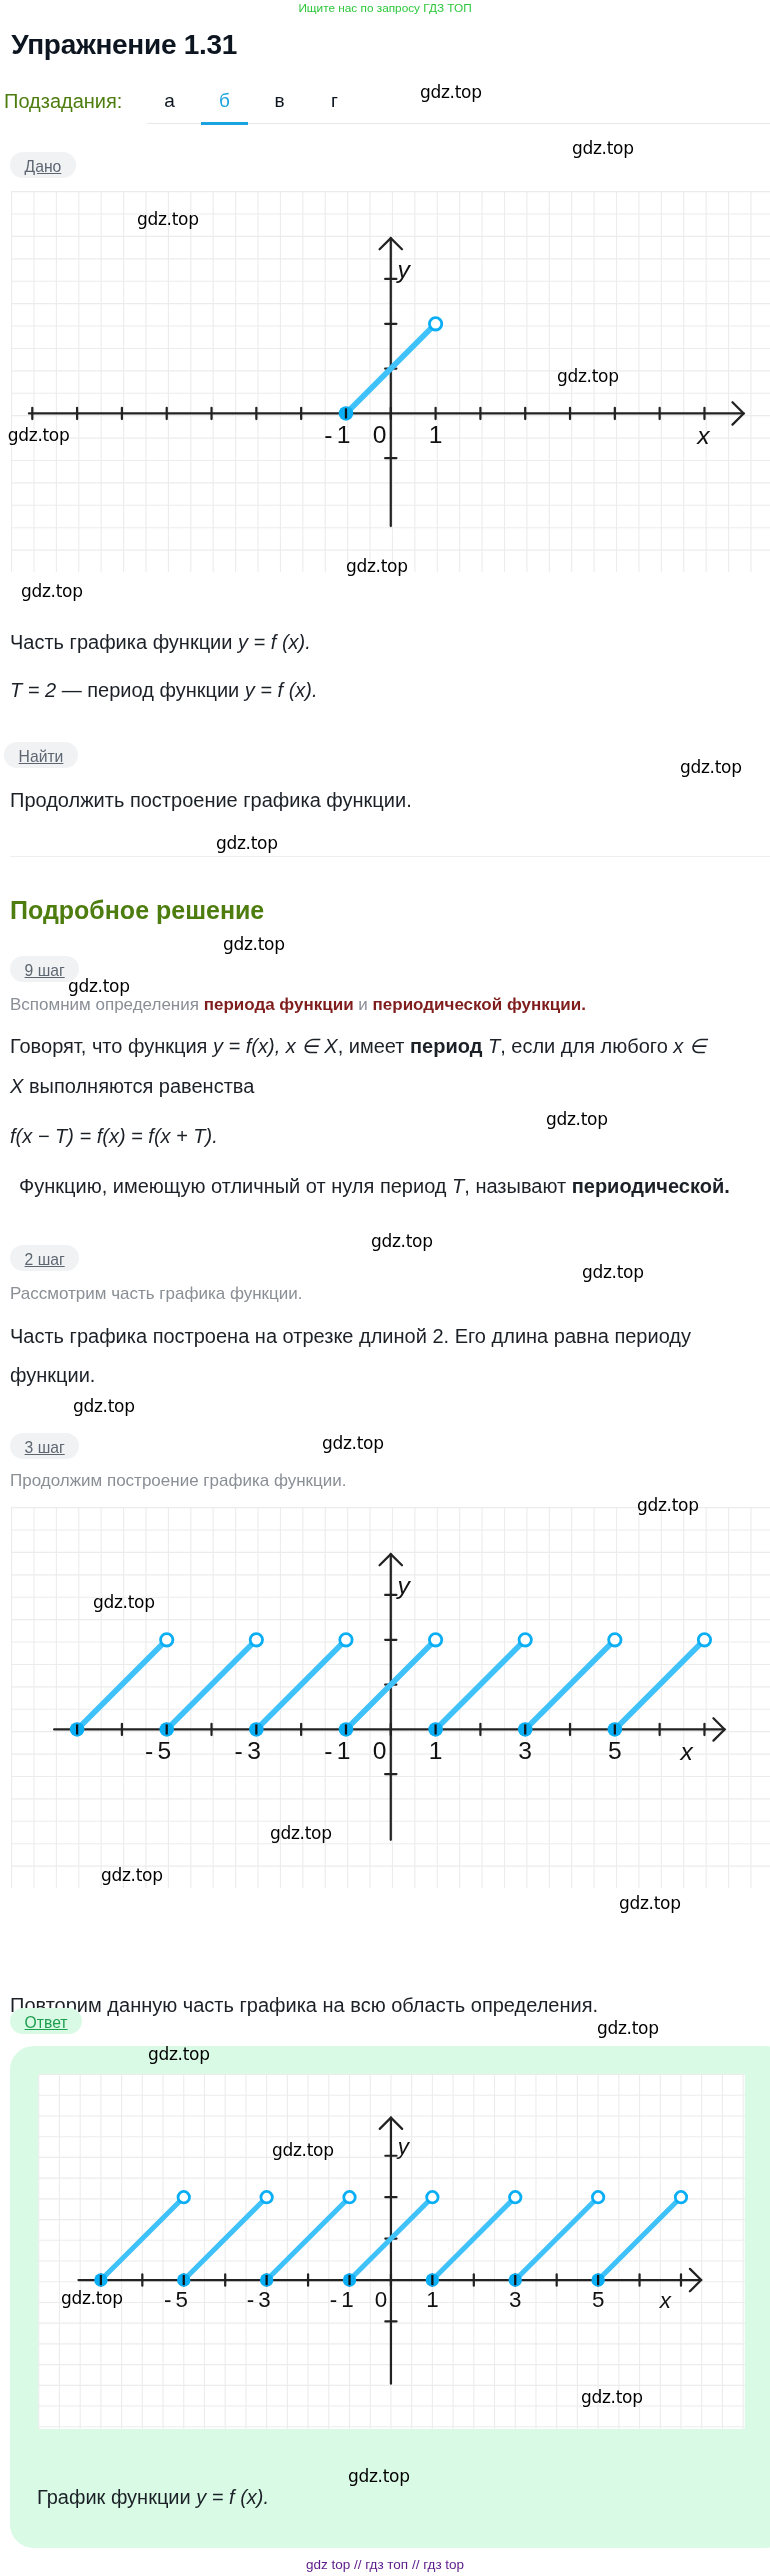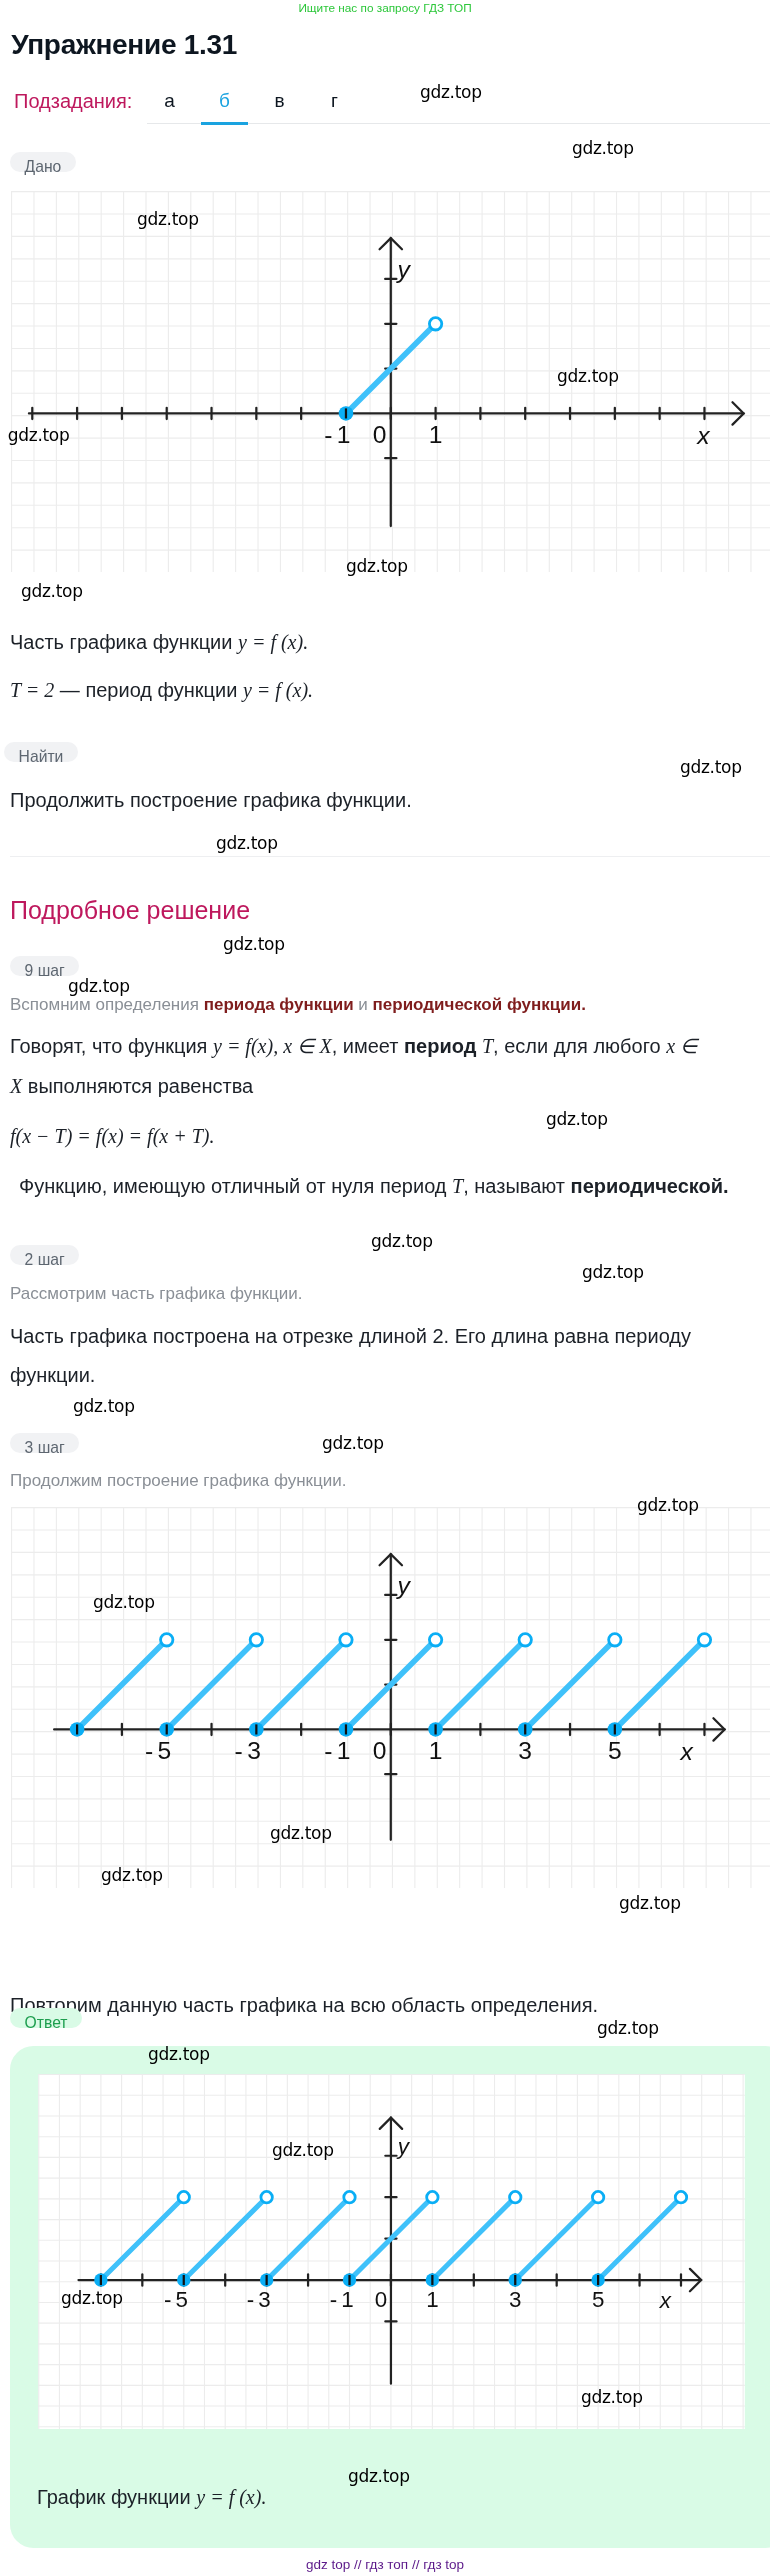--- a/index.html
+++ b/index.html
@@ -1,34 +1,34 @@
 <!DOCTYPE html>
 <html style="font-size:9px"><head>
 <meta charset="utf-8">
 <style>
   html, body { margin:0; padding:0; background:#ffffff; }
   body { width:770px; height:2576px; position:relative; overflow:hidden;
          font-family:"Liberation Sans", "DejaVu Sans", sans-serif; color:#1c2128; }
   .abs { position:absolute; white-space:nowrap; }
   .banner { left:0; width:770px; top:1.1px; text-align:center; font-size:11.8px; color:#2cc73a; }
   .title { left:11.2px; top:29px; font-size:28px; font-weight:bold; color:#0d1620; letter-spacing:-0.3px; }
-  .subtasks-label { left:14px; top:90px; font-size:20px; color:#be185d; }
+  .subtasks-label { left:4px; top:90px; font-size:20px; color:#4d7c0f; }
   .tabs-line { left:147px; top:123px; width:623px; height:1.1px; background:#e6e8ea; }
   .tab { top:90px; font-size:19px; color:#0d1620; cursor:pointer; text-align:center; width:47px; }
   .tab.active { color:#1aa3e0; }
   .tab-underline { left:201px; top:122px; width:47px; height:2.8px; background:#1aa3e0; }
-  .badge { height:20px; line-height:29px; padding:0 14.6px; border-radius:14.6px; background:#f1f2f4;
-           color:#5d6670; font-size:15.7px; }
+  .badge { height:26px; line-height:29px; padding:0 14.6px; border-radius:14.6px; background:#f1f2f4;
+           color:#5d6670; font-size:15.7px;text-decoration:underline; }
   .badge.answer { background:#d9fbe6; color:#1e9e4f; }
   .watermark { font-size:17px; color:#000; font-family:"DejaVu Sans", sans-serif; letter-spacing:-0.3px; }
   .text { font-size:20px; color:#1c2128; }
   .gray { font-size:17px; color:#8a8f96; }
   .gray b { color:#7f1d1d; }
-  .math { font-family:Liberation Serif, serif; font-style:italic;text-align:right; }
-  .h2 { left:10px; top:896px; font-size:25px; font-weight:normal; color:#be185d; }
+  .math { font-family:Liberation Sans, sans-serif; font-style:italic;text-align:right; }
+  .h2 { left:10px; top:896px; font-size:25px; font-weight:bold; color:#4d7c0f; }
   .divider { left:10px; top:856px; width:760px; height:1.1px; background:#eeeff1; }
   .graph { position:absolute; }
   .answer-card { left:10px; top:2046px; width:779px; height:502px; background:#d9fbe6; border-radius:23.5px; }
   .footer { left:0; width:770px; top:2557px; text-align:center; font-size:13.5px; color:#5c1a8a; }
   svg text { font-family:"Liberation Sans", sans-serif; }
 </style>
 </head>
 <body>
 
 <div class="abs banner">Ищите нас по запросу ГДЗ ТОП</div>

